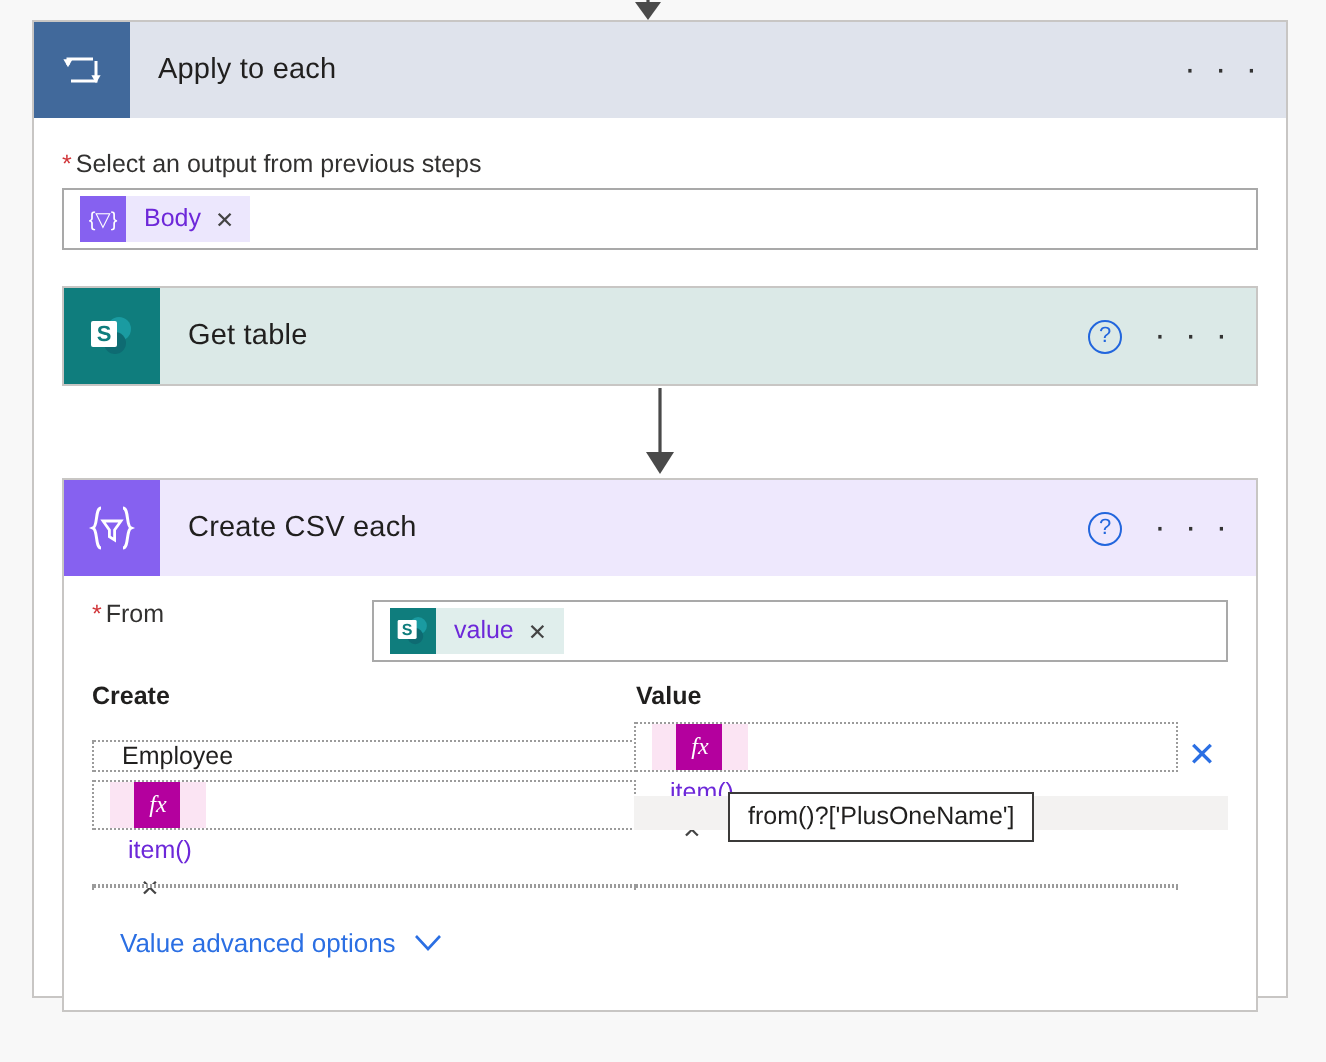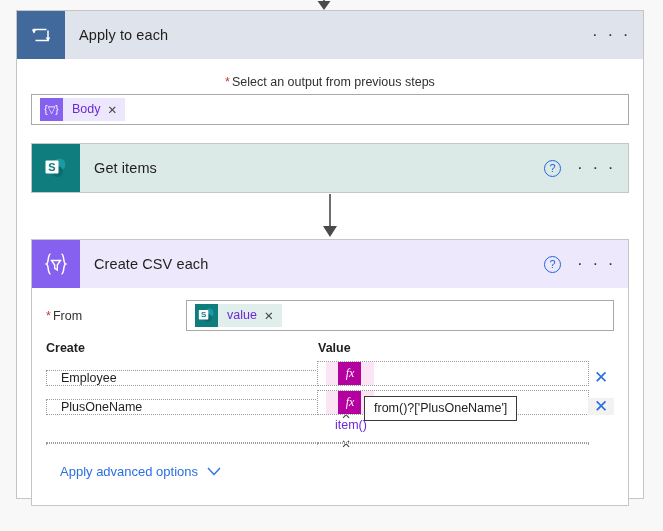--- a/index.html
+++ b/index.html
@@ -93,21 +93,20 @@
   }
 
   
   .loop-body {
     padding: 16px 14px 0 14px;
   }
   .field-label {
     font-size: 12.5px;
     color: #323130;
     margin-bottom: 5px;
-    text-align: center;
   }
   .req-star {
     color: #d13438;
     margin-right: 2px;
   }
   .input-box {
     border: 1px solid #a9a9a9;
     background: #fff;
     height: 31px;
     display: flex;
@@ -174,21 +173,20 @@
   .connector {
     height: 46px;
     display: flex;
     align-items: center;
     justify-content: center;
   }
 
   
   .from-row {
     display: flex;
-    align-items: center;
     padding: 12px 14px 10px 14px;
   }
   .from-label {
     width: 140px;
     flex: 0 0 140px;
     font-size: 12.5px;
   }
   .from-input {
     flex: 1;
     border: 1px solid #a9a9a9;
@@ -329,21 +327,21 @@
     <div class="action-card" style="margin:0;">
       <div class="action-header getitems">
         <div class="icon-box sp">
           <svg width="26" height="26" viewBox="0 0 26 26">
             <circle cx="16.5" cy="9.5" r="6" fill="#1a9ba1"></circle>
             <circle cx="14.5" cy="16.5" r="5.5" fill="#0e6b72"></circle>
             <rect x="2.5" y="5.5" width="13" height="13" fill="#ffffff" rx="1"></rect>
             <text x="9" y="15.6" font-family="Liberation Sans, sans-serif" font-size="11" font-weight="bold" fill="#0f7d7d" text-anchor="middle">S</text>
           </svg>
         </div>
-        <div class="card-title">Get items</div>
+        <div class="card-title">Get table</div>
         <div class="header-right">
           <div class="help-icon">?</div>
           <div class="ellipsis">· · ·</div>
         </div>
       </div>
     </div>
 
     <div class="connector">
       <svg width="26" height="44" viewBox="0 0 26 44">
         <line x1="13" y1="0" x2="13" y2="34" stroke="#4a4a4a" stroke-width="1.6"></line>
@@ -401,21 +399,20 @@
               <span class="chip-txt">item()</span>
               <span class="chip-x">✕</span>
             </span>
           </div>
           <div class="cell cell-del">
             <span class="del-x">✕</span>
           </div>
         </div>
 
         <div class="grid-row hover">
-          <div class="cell cell-head">PlusOneName</div>
           <div class="cell cell-val">
             <span class="chip fx">
               <span class="chip-ico">fx</span>
               <span class="chip-txt">item()</span>
               <span class="chip-x">✕</span>
             </span>
           </div>
           <div class="cell cell-del">
             <span class="del-x">✕</span>
           </div>
@@ -423,21 +420,21 @@
 
         <div class="grid-row">
           <div class="cell cell-head"></div>
           <div class="cell cell-val"></div>
           <div class="cell cell-del"></div>
         </div>
       </div>
 
       <div class="adv-row">
         <span class="adv-link">
-          <span>Apply advanced options</span>
+          <span>Value advanced options</span>
           <svg width="14" height="9" viewBox="0 0 14 9">
             <polyline points="1,1 7,7.5 13,1" fill="none" stroke="#2b6fe3" stroke-width="1.3"></polyline>
           </svg>
         </span>
       </div>
 
       <div style="height:26px"></div>
     </div>
 
   </div>

